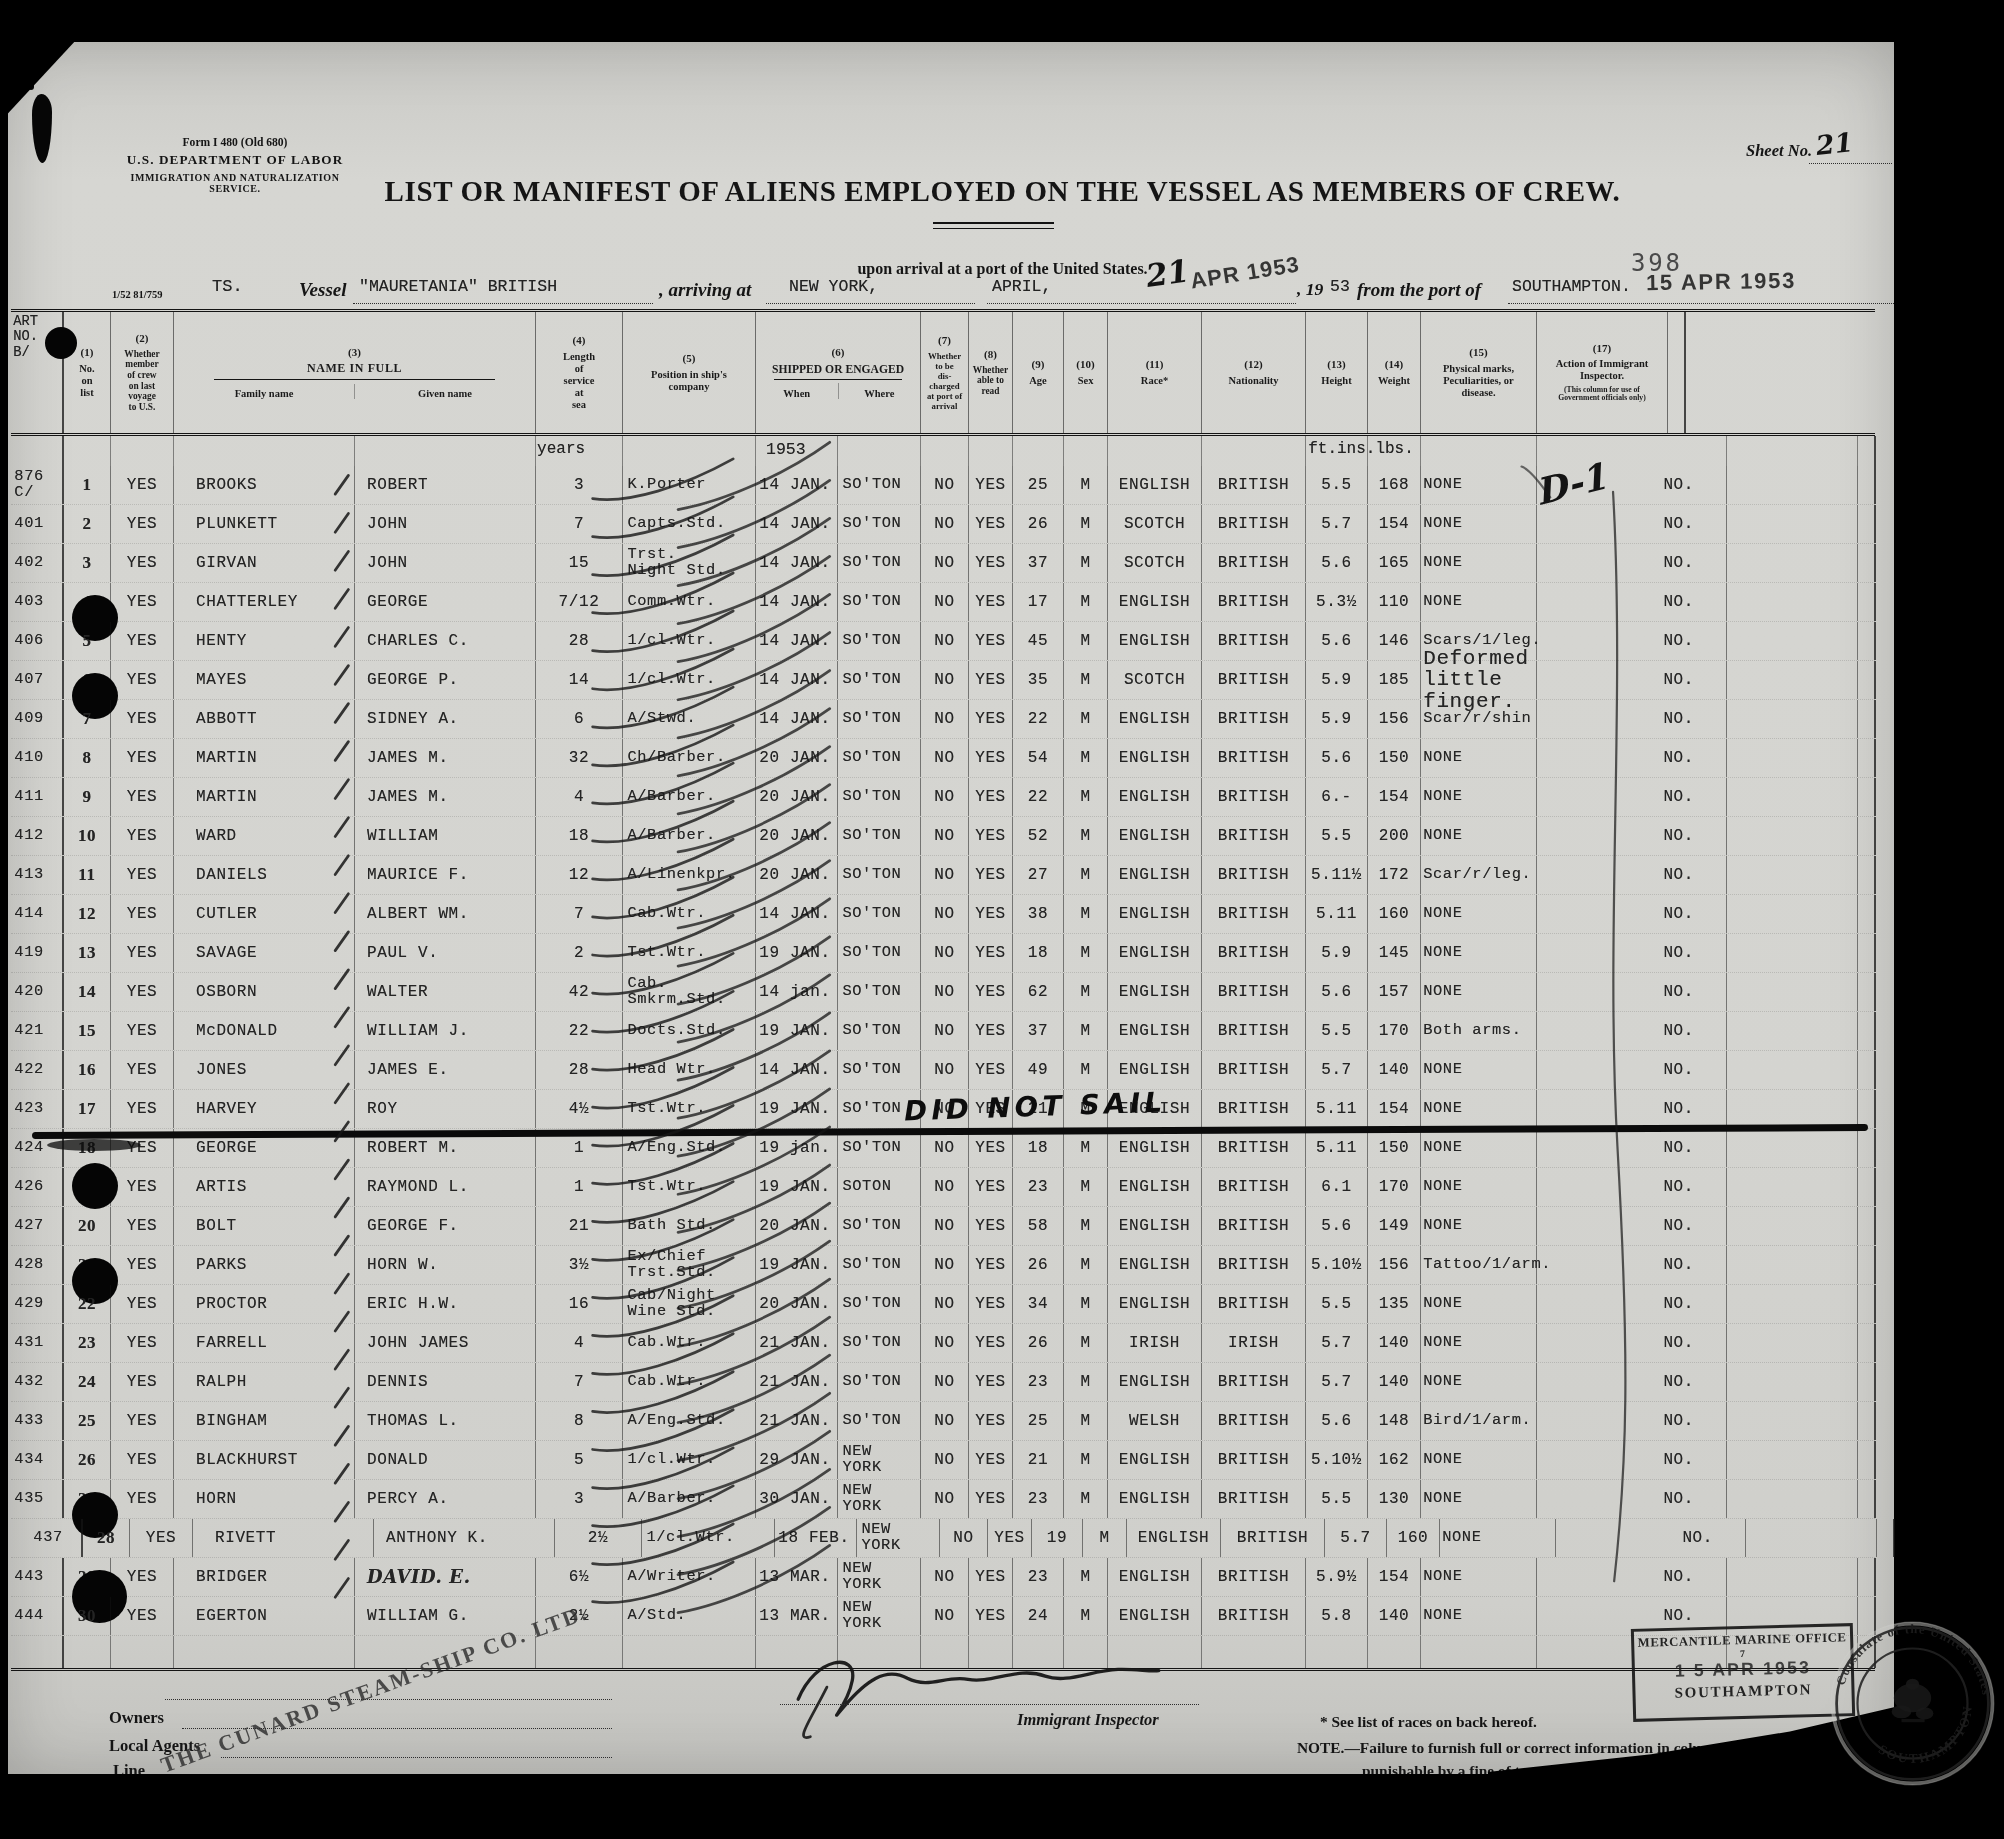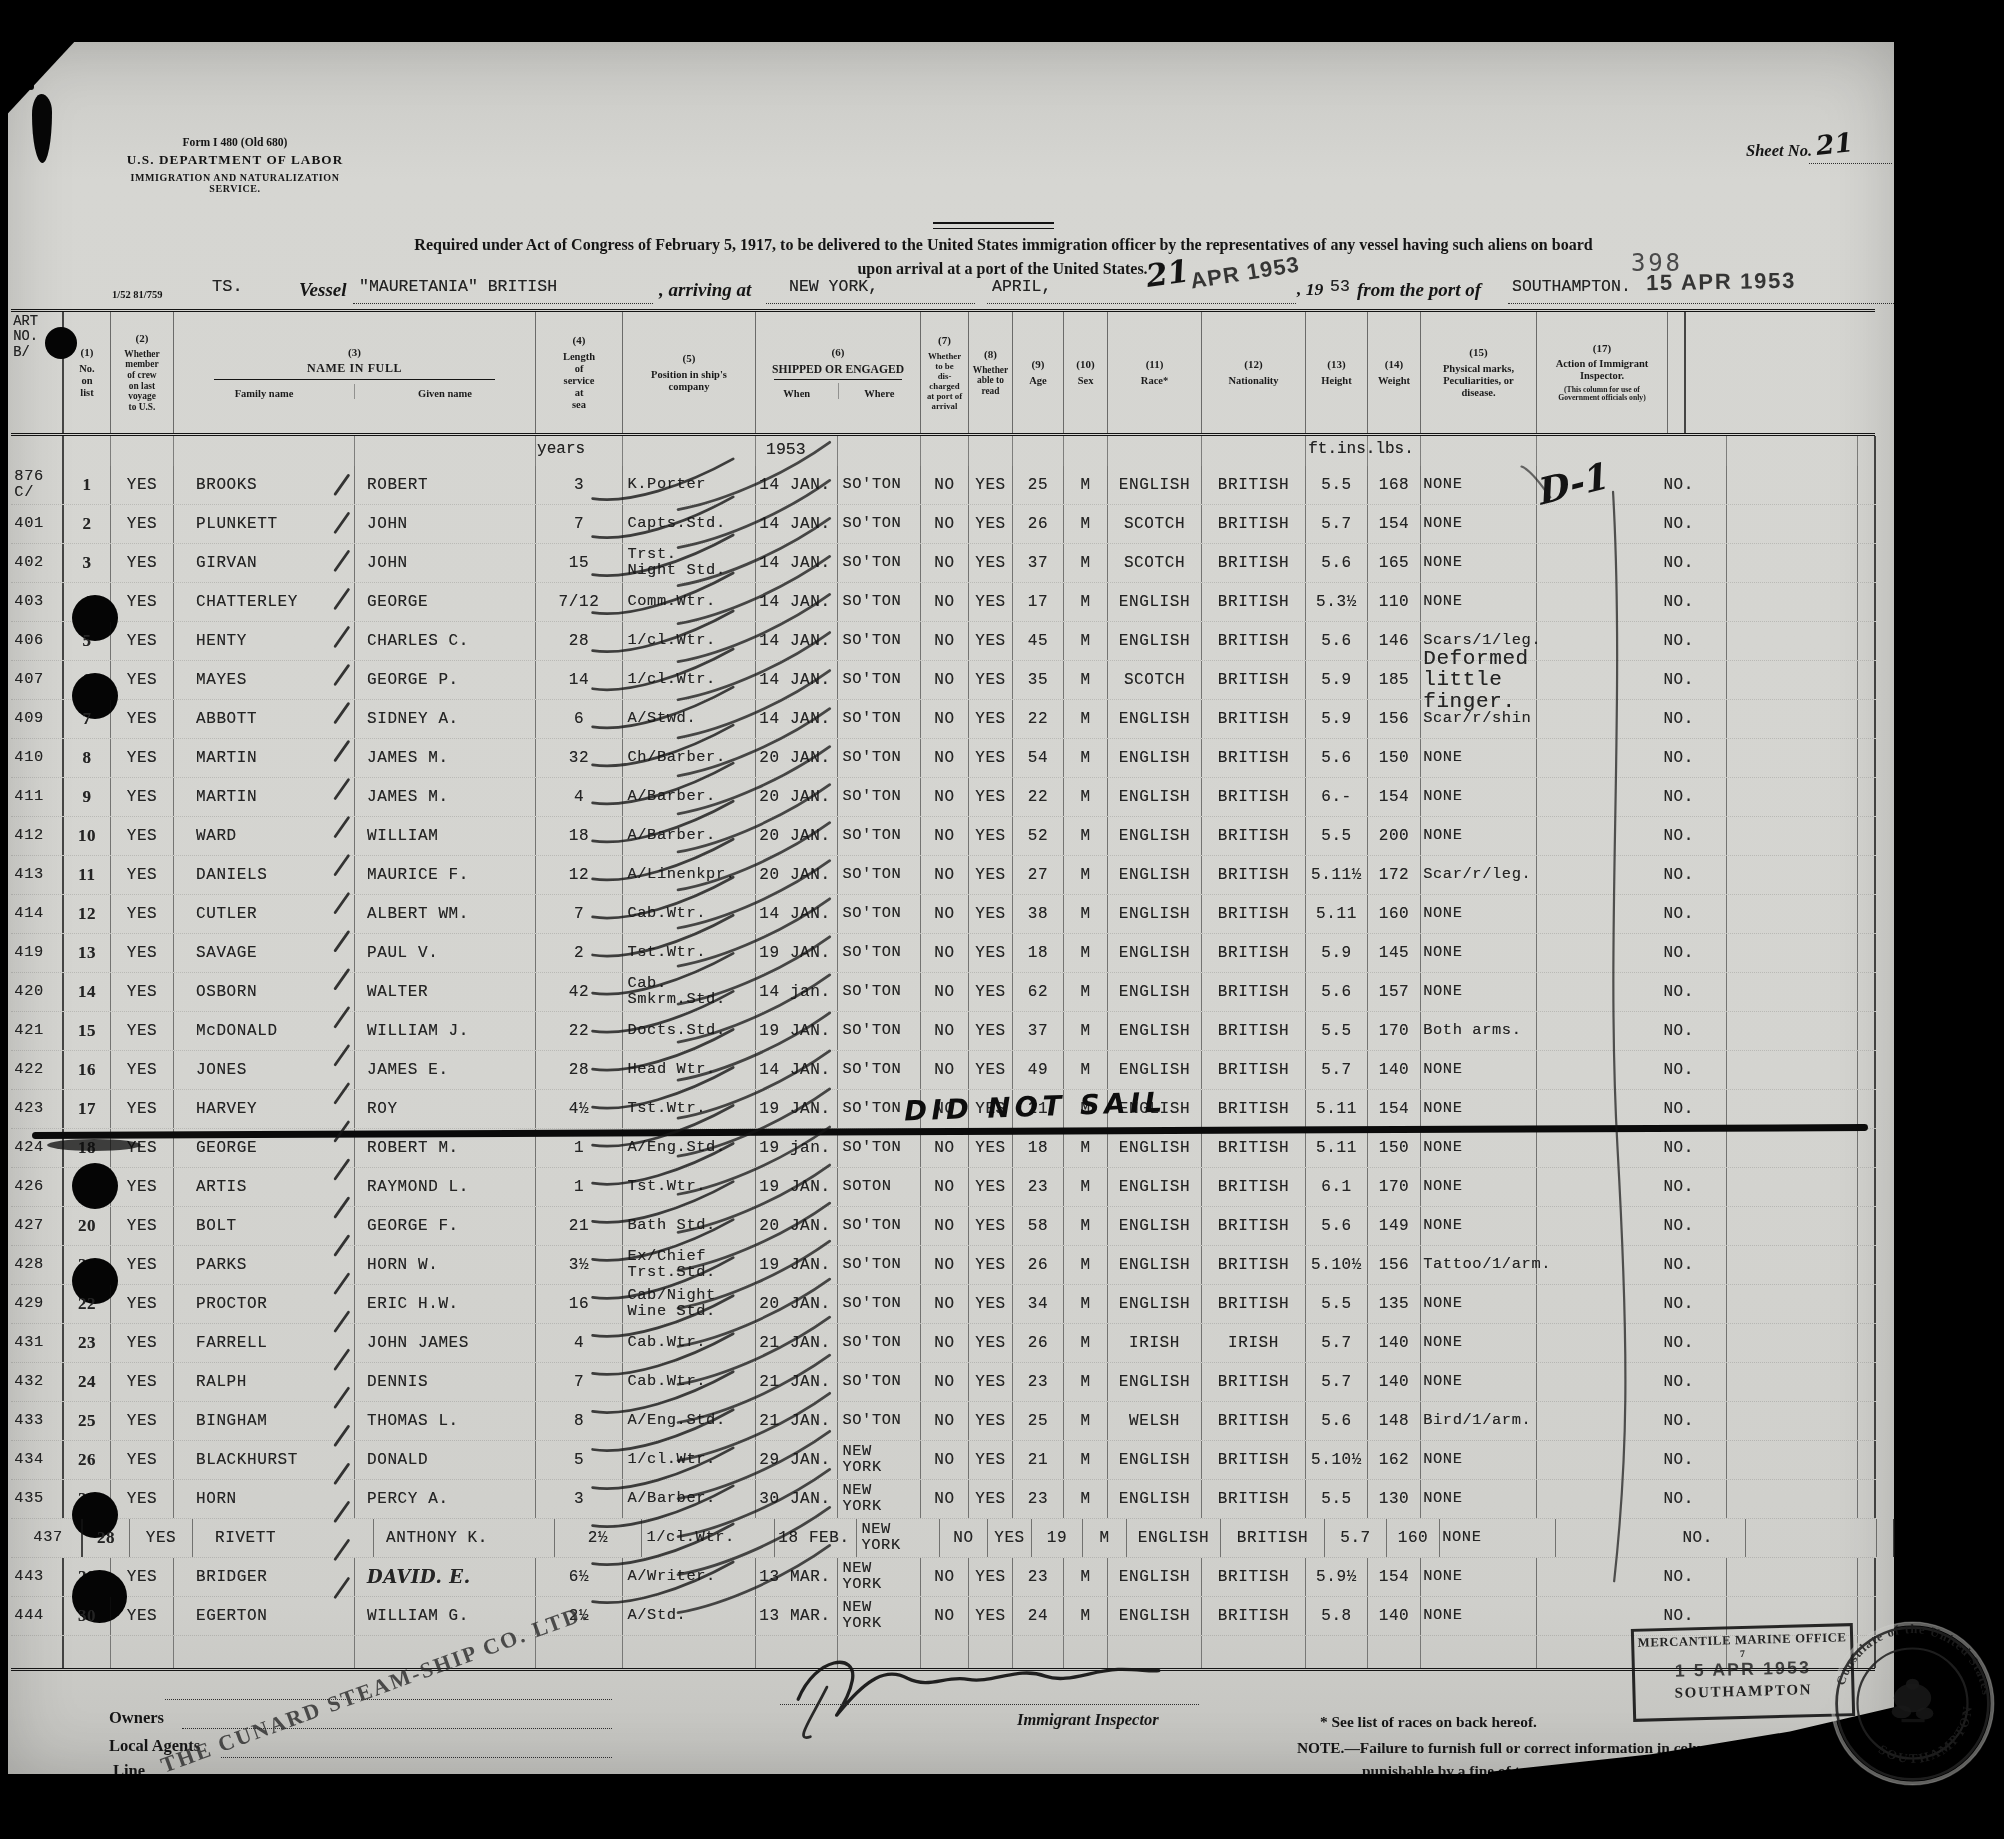--- a/index.html
+++ b/index.html
@@ -43,23 +43,23 @@
 
   <div class="abs print" style="left:119px;top:136px;width:232px;text-align:center;">
     <div style="font-size:11.6px;font-weight:bold;">Form I 480 (Old 680)</div>
     <div style="font-size:13.2px;font-weight:bold;letter-spacing:1.1px;margin-top:2.8px;">U.S. DEPARTMENT OF LABOR</div>
     <div style="font-size:10px;font-weight:bold;letter-spacing:0.6px;margin-top:3.9px;">IMMIGRATION AND NATURALIZATION SERVICE.</div>
   </div>
 
   <div class="abs" style="left:32px;top:94px;width:20px;height:69px;background:#060606;border-radius:46% 54% 48% 52%/30% 26% 72% 70%;"></div>
   <div class="abs" style="left:27.6px;top:83px;width:6.6px;height:6.6px;background:#060606;border-radius:50%;"></div>
 
+  <div class="abs print" style="left:0;top:175px;width:2005px;text-align:center;font-size:29px;font-weight:bold;letter-spacing:0.6px;">LIST OR MANIFEST OF ALIENS EMPLOYED ON THE VESSEL AS MEMBERS OF CREW.</div>
   <div class="abs" style="left:933px;top:222px;width:121px;height:4.4px;border-top:2.2px solid #121212;border-bottom:1.7px solid #121212;"></div>
 
-  <div class="abs print" style="left:160px;top:236px;width:1687px;text-align:center;font-size:16px;font-weight:bold;">Required under Act of Congress of February 5, 1917, to be delivered to the United States immigration officer by the representatives of any vessel having such aliens on board</div>
   <div class="abs print" style="left:0;top:260px;width:2005px;text-align:center;font-size:16px;font-weight:bold;">upon arrival at a port of the United States.</div>
 
   <div class="abs print" style="left:1746px;top:141px;font-size:16.5px;font-weight:bold;font-style:italic;">Sheet No.</div>
   <div class="uline" style="left:1809px;top:163px;width:83px;"></div>
   <div class="abs hand" style="left:1816px;top:128px;font-size:26.5px;transform:rotate(-6deg);">21</div>
   <div class="abs" style="left:1631px;top:249px;font-family:'DejaVu Sans Mono',monospace;font-size:24px;color:#4a4a4a;letter-spacing:2.8px;">398</div>
 
   <div class="abs print" style="left:112px;top:289px;font-size:10.5px;font-weight:bold;">1/52 81/759</div>
   <div class="abs type" style="left:212px;top:277px;font-size:17px;">TS.</div>
   <div class="abs print" style="left:299px;top:279px;font-size:19px;font-weight:bold;font-style:italic;">Vessel</div>

